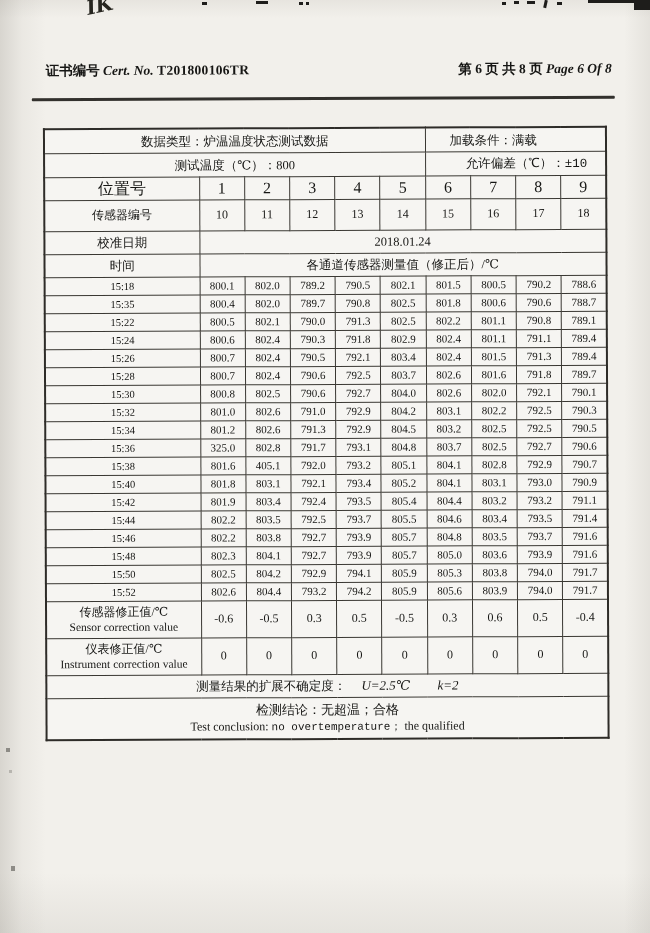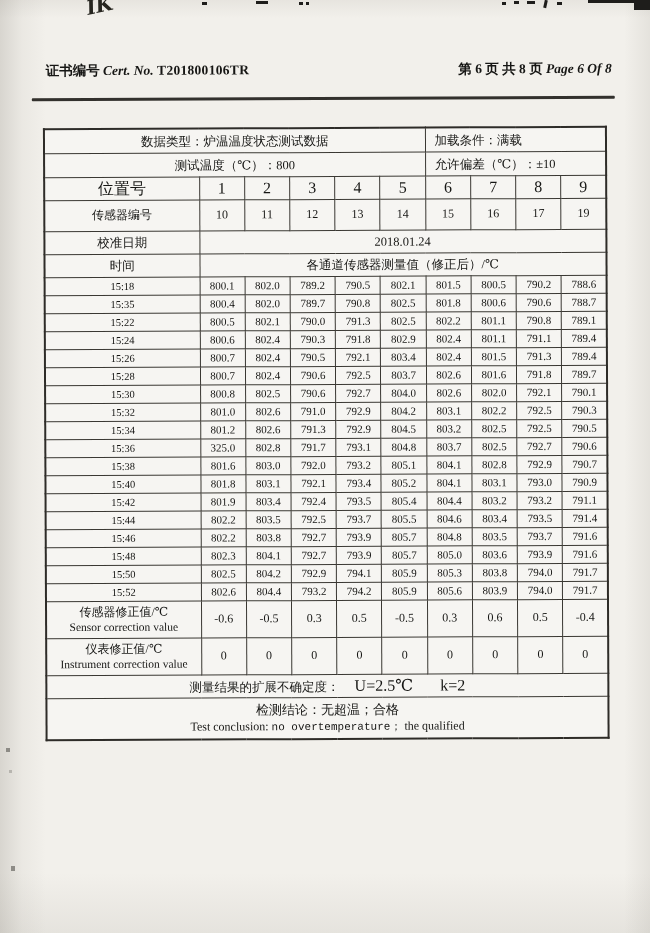--- a/index.html
+++ b/index.html
@@ -26,33 +26,33 @@
   .rule{position:absolute;top:97px;left:33px;width:583px;height:3px;background:#33312d;border-radius:1px;}
 
   
   table{position:absolute;left:44px;top:127px;width:564px;border-collapse:collapse;
         table-layout:fixed;background:rgba(255,255,255,0.35);}
   td{border:1.4px solid #3a3833;text-align:center;vertical-align:middle;
      padding:0 2px;font-size:11px;line-height:1.12;overflow:hidden;white-space:nowrap;}
   table{border:2.2px solid #2e2c28;}
   tr.hr1 td,tr.hr2 td{height:23px;font-size:12.5px;}
   tr.hr1 td.cellL{text-align:center;}
-  tr.hr1 td.cellR,tr.hr2 td.cellR{text-align:left;padding-left:9px;}
-  tr.hr2 td.cellR{}
+  tr.hr1 td.cellR,tr.hr2 td.cellR{text-align:left;padding-left:24px;}
+  tr.hr2 td.cellR{text-align:center;font-family:Liberation Mono, monospace;}
   tr.hr3 td{height:22px;font-size:16px;}
   tr.hr4 td{height:30px;font-size:12px;margin-top:20px;}
   tr.hr5 td,tr.hr6 td{height:22px;font-size:12.5px;}
   .lbl{font-size:12.5px;}
   tbody.readings td{height:17px;font-size:11px;}
   tbody.readings td.time{font-size:10.5px;}
   tr.corr td{height:36px;font-size:12px;}
   tr.corr td.lbl{line-height:1.25;}
   tr.corr .en{font-size:11.5px;}
   tr.unc td{height:22px;font-size:12.5px;}
-  tr.unc .math{font-size:16px;}
+  tr.unc .math{font-style:italic;font-size:13px;}
   tr.unc .u{margin-left:12px;}
   tr.unc .k{margin-left:24px;}
   tr.concl td{height:40px;font-size:13px;line-height:1.35;}
   tr.concl .en-line{font-size:12px;}
   tr.concl .mono{font-family:"Liberation Mono","DejaVu Sans Mono",monospace;font-size:11px;}
 
   
   .art{position:absolute;background:#1e1d1b;}
   #ik{position:absolute;left:85px;top:-8px;width:40px;height:14px;background:none;
       font-size:20px;font-style:italic;font-weight:bold;color:#26251f;
@@ -130,21 +130,21 @@
       <tr class="hr4">
         <td class="lbl">传感器编号</td>
       <td>10</td>
           <td>11</td>
           <td>12</td>
           <td>13</td>
           <td>14</td>
           <td>15</td>
           <td>16</td>
           <td>17</td>
-          <td>19</td>
+          <td>18</td>
         </tr>
       <tr class="hr5">
         <td class="lbl">校准日期</td>
         <td colspan="9">2018.01.24</td>
       </tr>
       <tr class="hr6">
         <td class="lbl">时间</td>
         <td colspan="9">各通道传感器测量值（修正后）/℃</td>
       </tr>
     </tbody>
@@ -266,21 +266,21 @@
           <td>793.1</td>
           <td>804.8</td>
           <td>803.7</td>
           <td>802.5</td>
           <td>792.7</td>
           <td>790.6</td>
         </tr>
         <tr>
           <td class="time">15:38</td>
           <td>801.6</td>
-          <td>803.0</td>
+          <td>405.1</td>
           <td>792.0</td>
           <td>793.2</td>
           <td>805.1</td>
           <td>804.1</td>
           <td>802.8</td>
           <td>792.9</td>
           <td>790.7</td>
         </tr>
         <tr>
           <td class="time">15:40</td>

